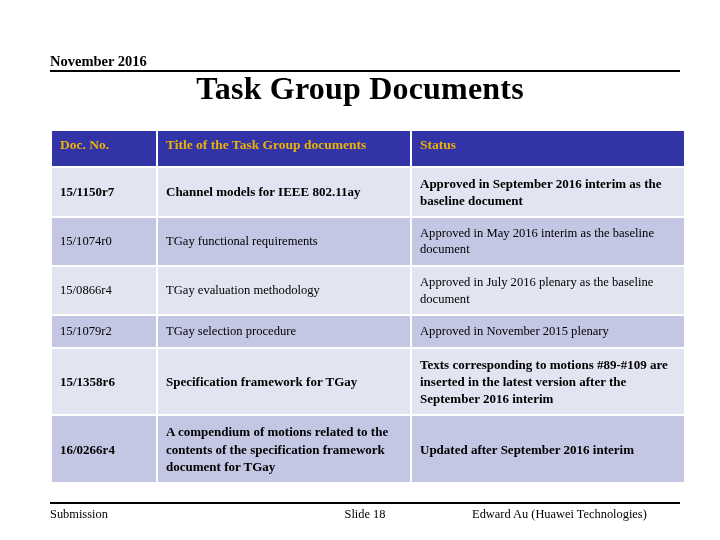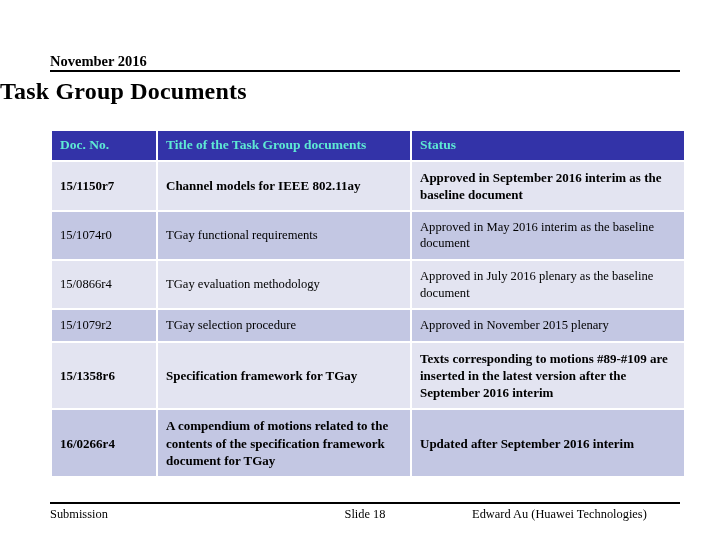--- a/index.html
+++ b/index.html
@@ -29,45 +29,46 @@
     white-space:nowrap;
   }
   #header-rule{
     border-bottom:2.6px solid #000;
     margin-top:2px;
   }
 
   
   #page-title{
     position:absolute;
-    left:0; top:78px; width:720px;
-    font-size:24px; font-weight:bold; color:#000;
+    left:0; top:70px; width:720px;
+    text-align:center;
+    font-size:32px; font-weight:bold; color:#000;
     letter-spacing:.2px;
     white-space:nowrap;
   }
 
   
   #doc-table{
     position:absolute;
     left:50px; top:129px; width:630px;
     border-collapse:separate;
     border-spacing:2px 2px;
     table-layout:fixed;
   }
   #doc-table col.c-doc{width:104px;}
   #doc-table col.c-title{width:252px;}
   #doc-table col.c-status{width:272px;}
 
   #doc-table th{
     background:#3333a8;
-    color:#5eead4;
+    color:#eab308;
     font-size:13.5px;
     font-weight:bold;
     text-align:left;
-    padding:6px 8px 7px 8px;
+    padding:6px 8px 13px 8px;
     vertical-align:middle;
     line-height:1.15;
   }
   #doc-table td{
     font-size:12.6px;
     color:#000;
     padding:7px 8px;
     vertical-align:middle;
     line-height:1.32;
   }

